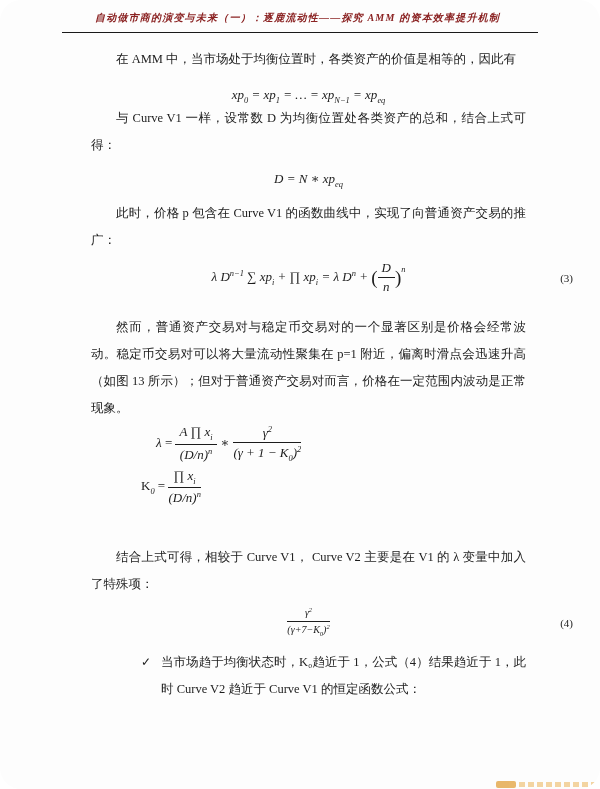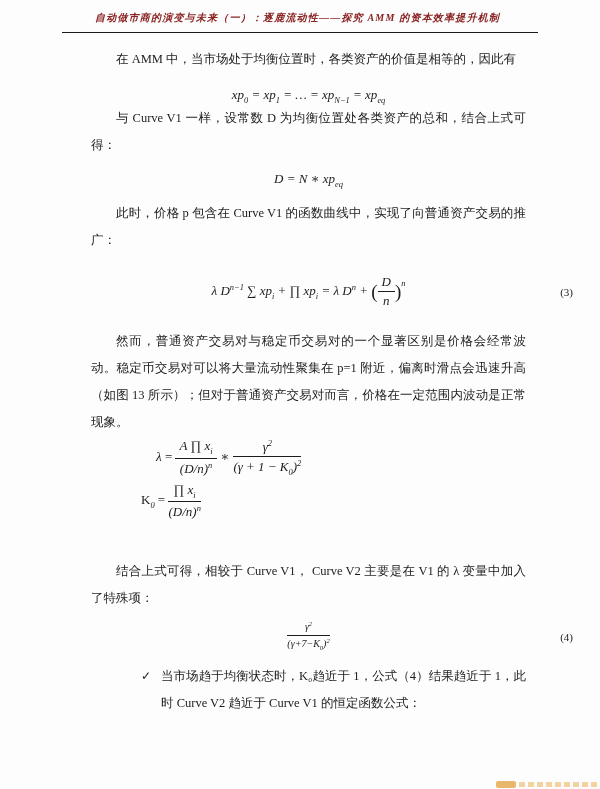--- a/index.html
+++ b/index.html
@@ -1,19 +1,20 @@
 <!DOCTYPE html>
 <html><head>
 <meta charset="utf-8">
 <style>
   html,body { margin:0; padding:0; background:#ffffff; }
   .page {
     position:relative; width:600px; height:789px; background:#fdfdfd;
     font-family:"Liberation Serif","DejaVu Serif",serif; color:#1c1c1c;
     overflow:hidden;
+    border-radius:21px;
   }
   
   .header-title {
     position:absolute; top:11px; left:95px; right:60px;
     color:#8b2323; font-size:10px; font-style:italic; font-weight:bold;
     letter-spacing:1.2px; white-space:nowrap;
   }
   .header-rule {
     position:absolute; top:32px; left:62px; right:62px;
     border-top:1.5px solid #1a1a1a; height:0;
@@ -23,21 +24,21 @@
   .para {
     margin:0; font-size:12.5px; line-height:27px;
     text-align:justify; text-indent:25px;
   }
   .p2 { } .p3 { margin-top:12px; }
   .p4 { margin-top:18px; } .p5 { margin-top:6px; }
   .p6 { margin-top:38px; }
   
   .eqrow { position:relative; text-align:center; }
   .eq1 { margin-top:12px; } .eq2 { margin-top:10px; }
-  .eq3 { margin-top:20px; } .eqL { margin-top:2px; text-align:left; padding-left:65px; }
+  .eq3 { margin-top:6px; } .eqL { margin-top:2px; text-align:left; padding-left:65px; }
   .eqK { margin-top:4px; text-align:left; padding-left:50px; }
   .eq4 { margin-top:8px; font-size:10px; }
   .fm { font-size:13px; }
   .eq4 .fm { font-size:10px; }
   .it { font-style:italic; }
   sub { font-size:0.65em; font-style:italic; }
   sup { font-size:0.65em; font-style:italic; }
   .frac { display:inline-block; vertical-align:middle; text-align:center; line-height:1.25; }
   .frac .num { display:block; padding:0 4px 1px; border-bottom:1px solid #1c1c1c; }
   .frac .den { display:block; padding-top:1px; }

